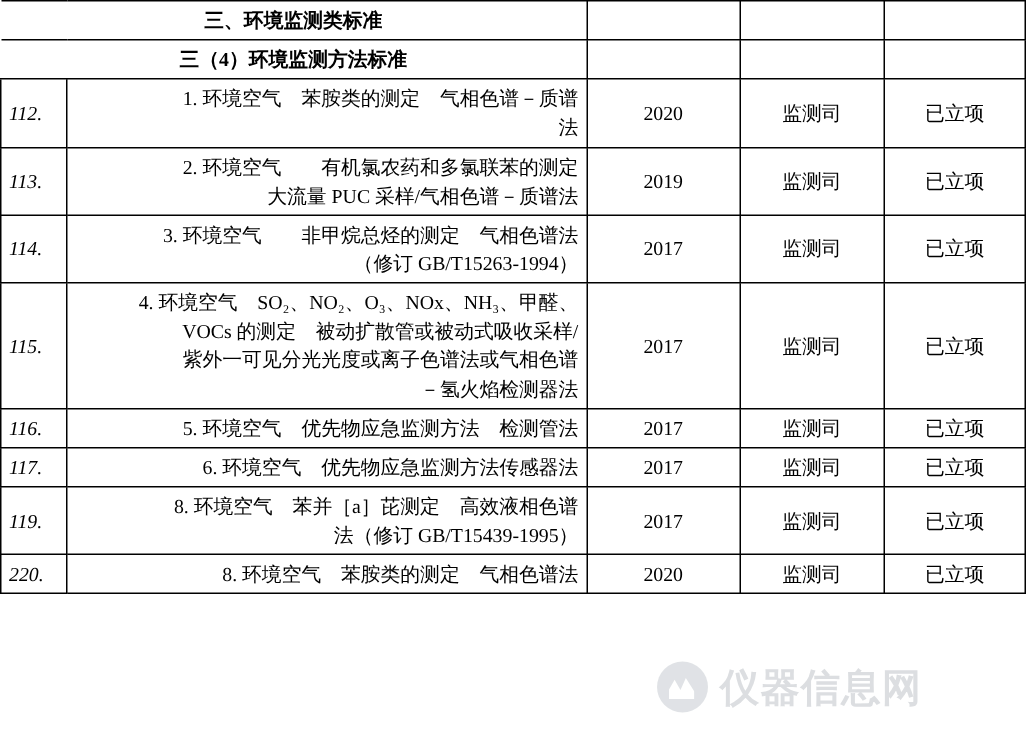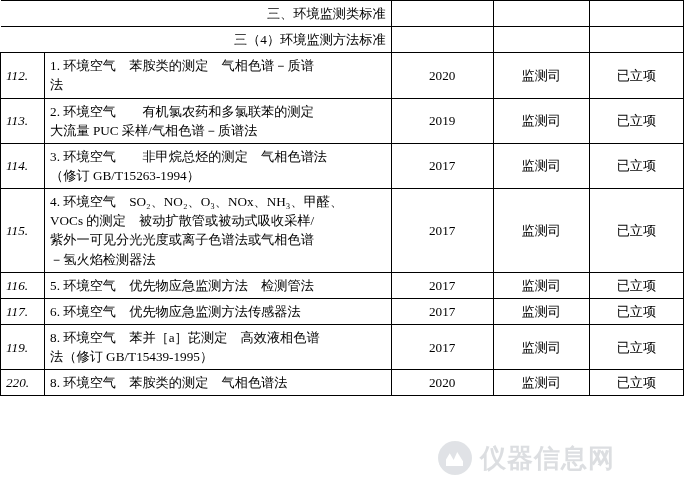--- a/index.html
+++ b/index.html
@@ -36,28 +36,28 @@
   .col-year { width: 102px; }
   .col-dept { width: 96px; }
   .col-state { width: 94px; }
 
   td.num {
     text-align: left;
     font-size: 13px;
     font-style: italic;
   }
   td.name {
-    text-align: left;
+    text-align: right;
   }
   td.center {
     text-align: center;
   }
   tr.section td {
-    font-weight: normal;
-    text-align: right;
+    font-weight: bold;
+    text-align: center;
   }
   .no-left-border {
     border-left: none !important;
   }
   .name-inner {
     display: block;
     white-space: pre-line;
   }
   
   tr.section .edge {

